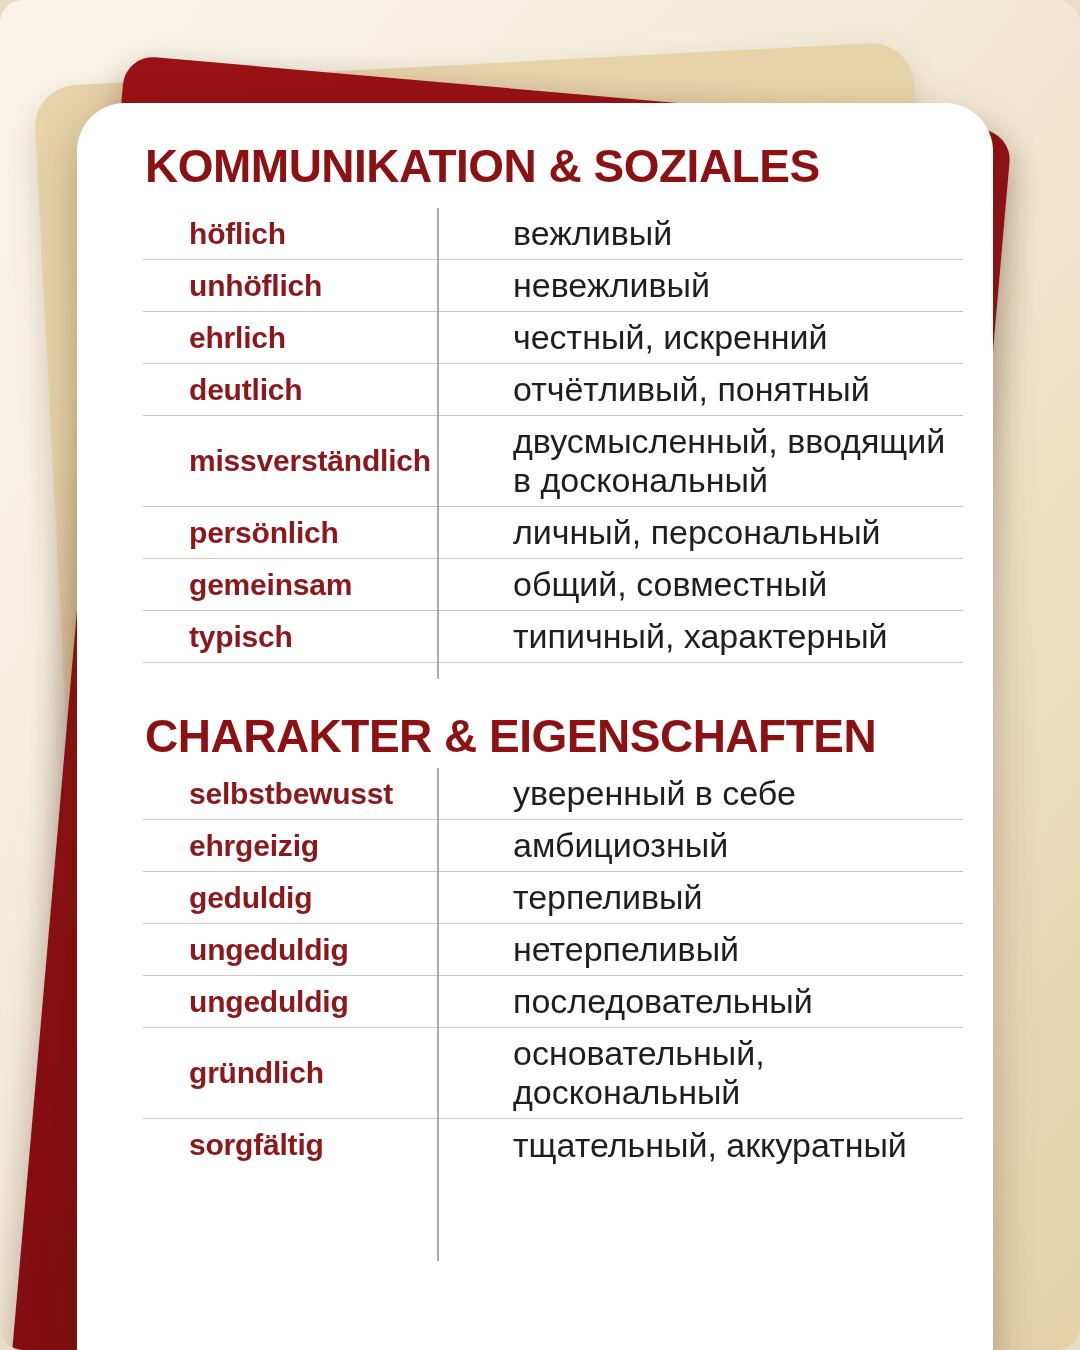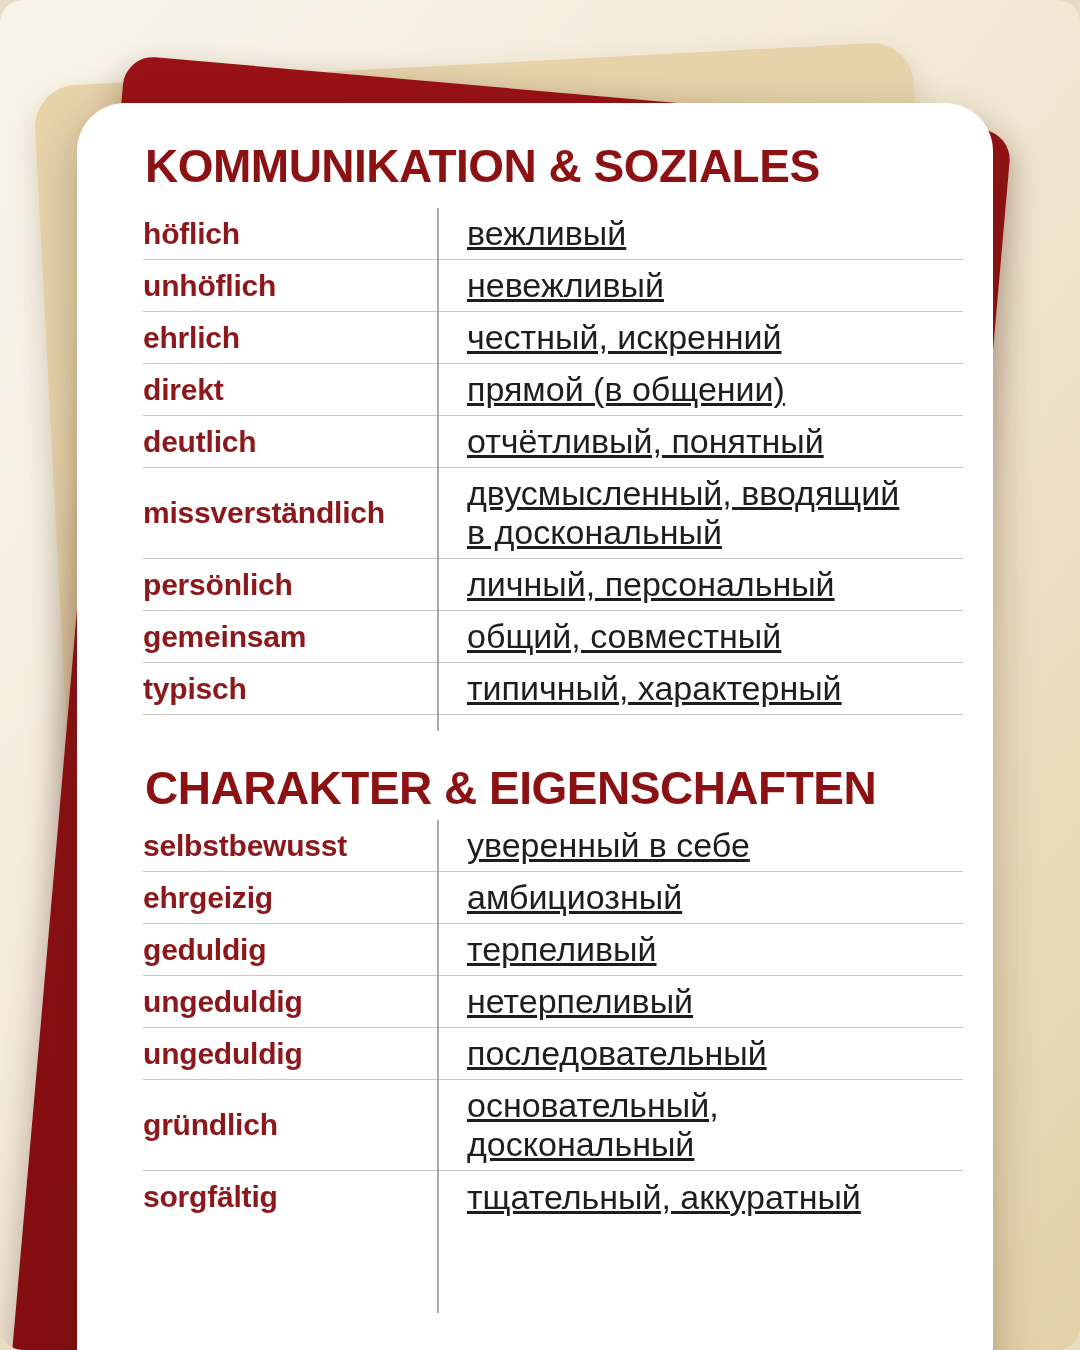--- a/index.html
+++ b/index.html
@@ -84,29 +84,29 @@
     border-bottom:1px solid var(--divider-gray);
   }
   .section:last-child .row:last-child{border-bottom:none;}
   .de{
     flex:0 0 294px;
     font-size:30px;
     font-weight:700;
     color:var(--term-red);
     padding:6px 12px 6px 0;
     letter-spacing:-.2px;
+    margin-left:46px;
   }
   .ru{
     flex:1;
     font-size:34px;
     line-height:39px;
     color:var(--translation-dark);
     padding:6px 0 6px 30px;
     white-space:pre-line;
-    text-decoration:underline;
   }
 </style>
 </head>
 <body>
 
 <div class="stage">
   <div class="bg"></div>
   <div class="tan-card"></div>
   <div class="red-card"></div>
 
@@ -125,24 +125,20 @@
   <div class="row">
     <div class="de">unhöflich</div>
     <div class="ru">невежливый</div>
   </div>
 
   <div class="row">
     <div class="de">ehrlich</div>
     <div class="ru">честный, искренний</div>
   </div>
 
-  <div class="row">
-    <div class="de">direkt</div>
-    <div class="ru">прямой (в общении)</div>
-  </div>
 
   <div class="row">
     <div class="de">deutlich</div>
     <div class="ru">отчётливый, понятный</div>
   </div>
 
   <div class="row">
     <div class="de">missverständlich</div>
     <div class="ru">двусмысленный, вводящий
 в доскональный</div>

